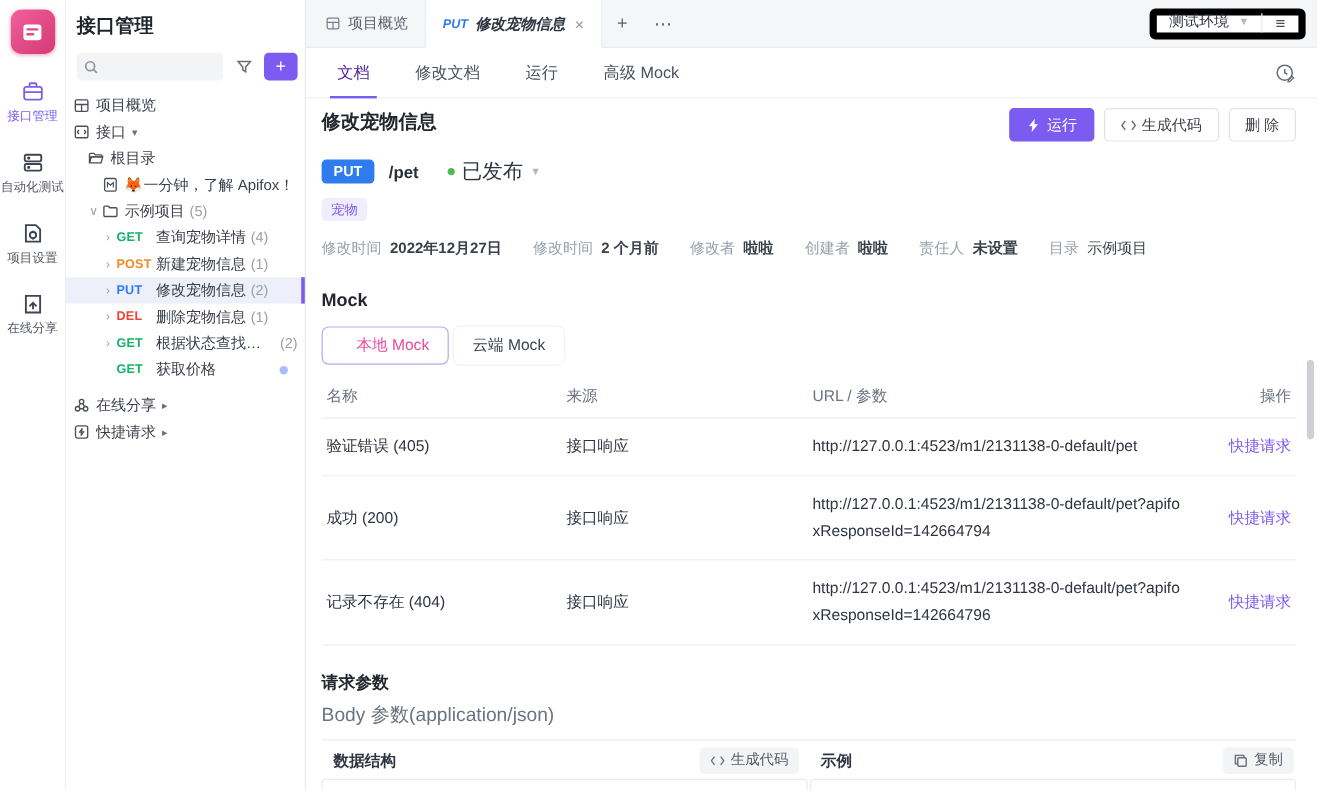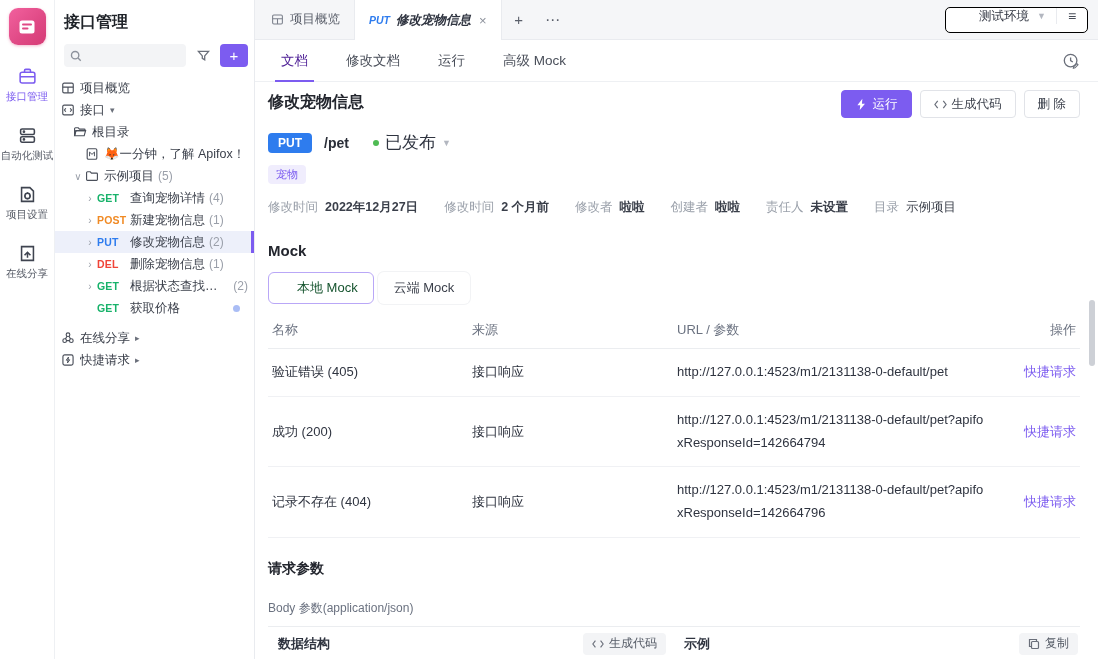--- a/index.html
+++ b/index.html
@@ -41,21 +41,21 @@
   .main { flex:1; display:flex; flex-direction:column; min-width:0; position:relative; }
   .tabbar { height:40px; background:#f5f6f8; border-bottom:1px solid #e9ebef; display:flex; align-items:stretch; padding-left:2px; }
   .tab { display:flex; align-items:center; gap:6px; padding:0 14px; font-size:12.5px; color:#5a5f6a; cursor:pointer; }
   .tab svg { width:13px; height:13px; color:#7a7f8a; }
   .tab.active { background:#fff; color:#2f3440; border-left:1px solid #e9ebef; border-right:1px solid #e9ebef; margin-bottom:-1px; }
   .tab .tab-method { color:#2e7cee; font-style:italic; font-weight:700; font-size:10.5px; }
   .tab .tab-title { font-weight:600; font-size:12.5px; font-style:italic; }
   .tab .tab-close { color:#8d929c; font-size:13px; margin-left:2px; }
   .tabbar-tool { width:34px; display:flex; align-items:center; justify-content:center; color:#5a5f6a; font-size:15px; cursor:pointer; }
   .tabbar-right { margin-left:auto; display:flex; align-items:center; padding-right:10px; }
-  .env-group { height:26px; border:1px solid #000000; background:#fff; border-radius:5px; display:flex; align-items:flex-start;padding-left:23px; }
+  .env-group { height:26px; border:6px solid #000000; background:#fff; border-radius:5px; display:flex; align-items:flex-end; }
   .env-select { display:flex; align-items:center; gap:8px; padding:0 10px; cursor:pointer; font-size:12.5px; color:#2f3440; }
   .env-select .chev { color:#b3b7c0; font-size:9px; }
   .env-sep { width:1px; height:16px; background:#e9ebef; }
   .env-menu { width:30px; display:flex; align-items:center; justify-content:center; color:#4a4f5a; font-size:14px; cursor:pointer; }
 
   .doctabs { height:42px; background:#fff; border-bottom:1px solid #eef0f3; display:flex; align-items:center; padding:0 18px 0 26px; }
   .doctab { position:relative; height:42px; display:flex; align-items:center; margin-right:38px; font-size:13.5px; color:#4a4f5a; cursor:pointer; }
   .doctab.active { color:#4c1d95; }
   .doctab.active::after { content:""; position:absolute; left:-6px; right:-6px; bottom:0; height:2px; background:#7c5cf0; }
   .doctabs .history { margin-left:auto; color:#6a6f7a; cursor:pointer; display:flex; }
@@ -82,33 +82,33 @@
 
   .meta-row { display:flex; gap:26px; margin-top:15px; font-size:12.5px; flex-wrap:nowrap; }
   .meta-item { display:flex; gap:7px; white-space:nowrap; }
   .meta-label { color:#9aa0aa; }
   .meta-value { color:#3a3f4a; font-weight:700; }
   .meta-value.plain { font-weight:400; }
 
   .sec-heading { font-size:15px; font-weight:700; color:#23262e; margin-top:26px; }
   .mock-tabs { display:flex; gap:4px; margin-top:13px; }
   .mock-tab { padding:6px 15px; font-size:13px; border-radius:6px; border:1px solid transparent; cursor:pointer; color:#3a3f4a; background:#fff; box-shadow:0 0 0 1px #f2f3f5; }
-  .mock-tab.active { color:#14532d; border-color:#b9a7f7; box-shadow:none;padding-left:28px; }
+  .mock-tab.active { color:#ec4899; border-color:#b9a7f7; box-shadow:none;padding-left:28px; }
 
   table.mock { width:100%; border-collapse:collapse; margin-top:8px; }
   table.mock th { text-align:left; font-weight:400; color:#6b7280; font-size:13px; padding:9px 4px; border-bottom:1px solid #ebedf0; }
   table.mock td { font-size:13px; color:#2f3440; padding:12px 4px; border-bottom:1px solid #f0f1f4; vertical-align:middle; }
   table.mock .col-name { width:200px; }
   table.mock .col-src { width:205px; }
   table.mock .col-op { width:80px; text-align:right; }
   table.mock td.url { word-break:break-all; line-height:1.75; padding-right:14px; }
   .op-link { color:#7c5cf0; cursor:pointer; white-space:nowrap; }
 
   .req-heading { font-size:14px; font-weight:700; color:#23262e; margin-top:22px; }
-  .req-sub { font-size:12px; color:#6b7280; margin-top:22px; }
+  .req-sub { font-size:16px; color:#6b7280; margin-top:8px; }
 
   .panel { margin-top:9px; border-top:1px solid #ebedf0; }
   .panel-head { display:flex; align-items:center; height:30px; margin-top:2px; }
   .panel-head .ph-left { width:50%; display:flex; align-items:center; justify-content:space-between; padding:0 8px 0 10px; }
   .panel-head .ph-right { width:50%; display:flex; align-items:center; justify-content:space-between; padding:0 2px 0 10px; }
   .ph-title { font-size:13px; font-weight:600; color:#2f3440; }
   .mini-btn { display:inline-flex; align-items:center; gap:5px; height:22px; padding:0 9px; background:#f3f4f6; border-radius:4px; font-size:12px; color:#555b66; cursor:pointer; }
   .mini-btn svg { width:12px; height:12px; }
   .panel-body { display:flex; gap:2px; }
   .pcard { border:1px solid #e9ebef; border-radius:3px; height:120px; background:#fff; }

